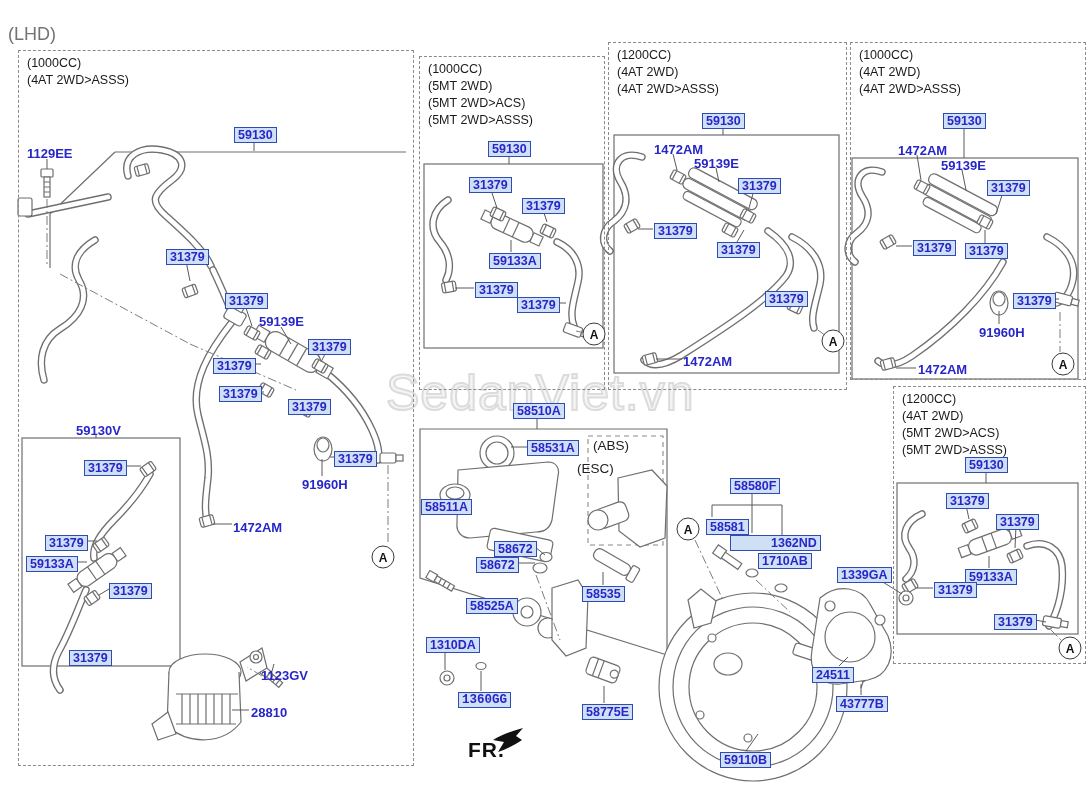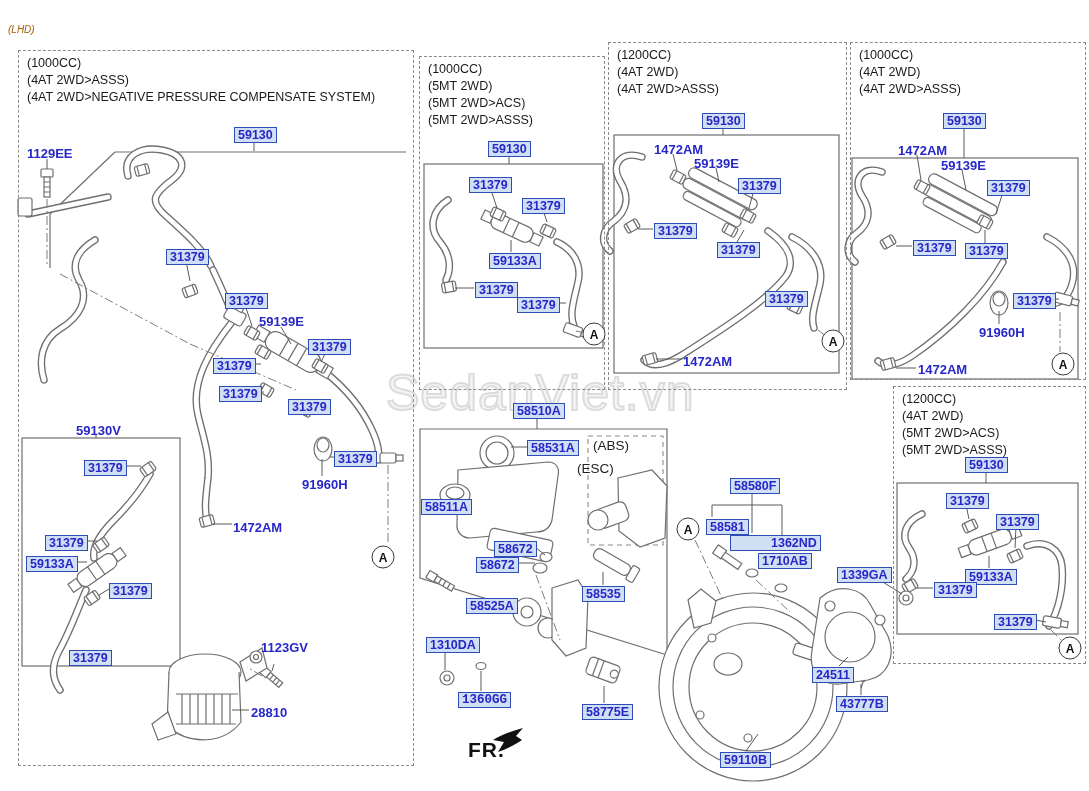--- a/index.html
+++ b/index.html
@@ -34,21 +34,21 @@
     border:1.5px solid #2f4bb5;padding:0 3px;line-height:14px;
   }
   .lbl.plain{font-size:13px;font-weight:bold;color:#2626c9;}
   .lbl.note{font-size:13.5px;color:#222222;}
   .lbl.circle{
     width:21px;height:21px;border:1.6px solid #3a3a3a;border-radius:50%;
     display:flex;align-items:center;justify-content:center;
     font-size:12px;font-weight:bold;color:#111111;background:#ffffff;
     transform:translate(-50%,-50%);
   }
-  #lhd-label{position:absolute;left:8px;top:24px;font-size:10px;color:#a16207;z-index:3;font-style:italic;}
+  #lhd-label{position:absolute;left:8px;top:24px;font-size:18px;color:#737373;z-index:3;}
   #fr-label{position:absolute;left:468px;top:738px;font-size:21px;font-weight:bold;color:#111;z-index:3;letter-spacing:1px;}
 </style>
 </head>
 <body>
 
 <svg id="art" width="1089" height="791" viewBox="0 0 1089 791">
   <defs>
     <path id="ph_a" d="M128,176 C122,156 140,146 162,150 C184,154 188,168 172,180 C152,195 150,202 166,216 C186,234 204,250 211,266"></path>
     <path id="ph_b" d="M95,240 C78,250 70,264 79,280 C90,299 80,317 60,329 C42,340 38,360 44,380"></path>
     <path id="ph_c" d="M213,270 C221,287 228,302 233,317"></path>
@@ -399,21 +399,20 @@
 <div id="watermark">SedanViet.vn</div>
 
 <div id="lhd-label">(LHD)</div>
 
 <div id="fr-label">FR.</div>
 
 <div class="section" style="left:18px;top:50px;width:396px;height:716px;z-index:2">
   <div class="section-header">
       <div class="hdr-line">(1000CC)</div>
       <div class="hdr-line">(4AT 2WD&gt;ASSS)</div>
-      <div class="hdr-line">(4AT 2WD&gt;NEGATIVE PRESSURE COMPENSATE SYSTEM)</div>
     </div>
 </div>
 <div class="section" style="left:419px;top:56px;width:186px;height:334px;z-index:2">
   <div class="section-header">
       <div class="hdr-line">(1000CC)</div>
       <div class="hdr-line">(5MT 2WD)</div>
       <div class="hdr-line">(5MT 2WD&gt;ACS)</div>
       <div class="hdr-line">(5MT 2WD&gt;ASSS)</div>
     </div>
 </div>
@@ -452,21 +451,21 @@
     <div class="lbl boxed" style="left: 288px; top: 399px;">31379</div>
     <div class="lbl boxed" style="left: 334px; top: 451px;">31379</div>
     <div class="lbl plain" style="left: 302px; top: 477px;">91960H</div>
     <div class="lbl plain" style="left: 233px; top: 520px;">1472AM</div>
     <div class="lbl plain" style="left: 76px; top: 423px;">59130V</div>
     <div class="lbl boxed" style="left: 84px; top: 460px;">31379</div>
     <div class="lbl boxed" style="left: 45px; top: 535px;">31379</div>
     <div class="lbl boxed" style="left: 26px; top: 556px;">59133A</div>
     <div class="lbl boxed" style="left: 109px; top: 583px;">31379</div>
     <div class="lbl boxed" style="left: 69px; top: 650px;">31379</div>
-    <div class="lbl plain" style="left: 253px; top: 640px; padding-left: 8px;">1123GV</div>
+    <div class="lbl plain" style="left: 253px; top: 668px; padding-left: 8px;">1123GV</div>
     <div class="lbl plain" style="left: 251px; top: 705px;">28810</div>
     <div class="lbl circle" style="left: 383px; top: 557px;">A</div>
     <div class="lbl boxed" style="left: 488px; top: 141px;">59130</div>
     <div class="lbl boxed" style="left: 469px; top: 177px;">31379</div>
     <div class="lbl boxed" style="left: 522px; top: 198px;">31379</div>
     <div class="lbl boxed" style="left: 489px; top: 253px;">59133A</div>
     <div class="lbl boxed" style="left: 475px; top: 282px;">31379</div>
     <div class="lbl boxed" style="left: 517px; top: 297px;">31379</div>
     <div class="lbl circle" style="left: 594px; top: 334px;">A</div>
     <div class="lbl boxed" style="left: 702px; top: 113px;">59130</div>

